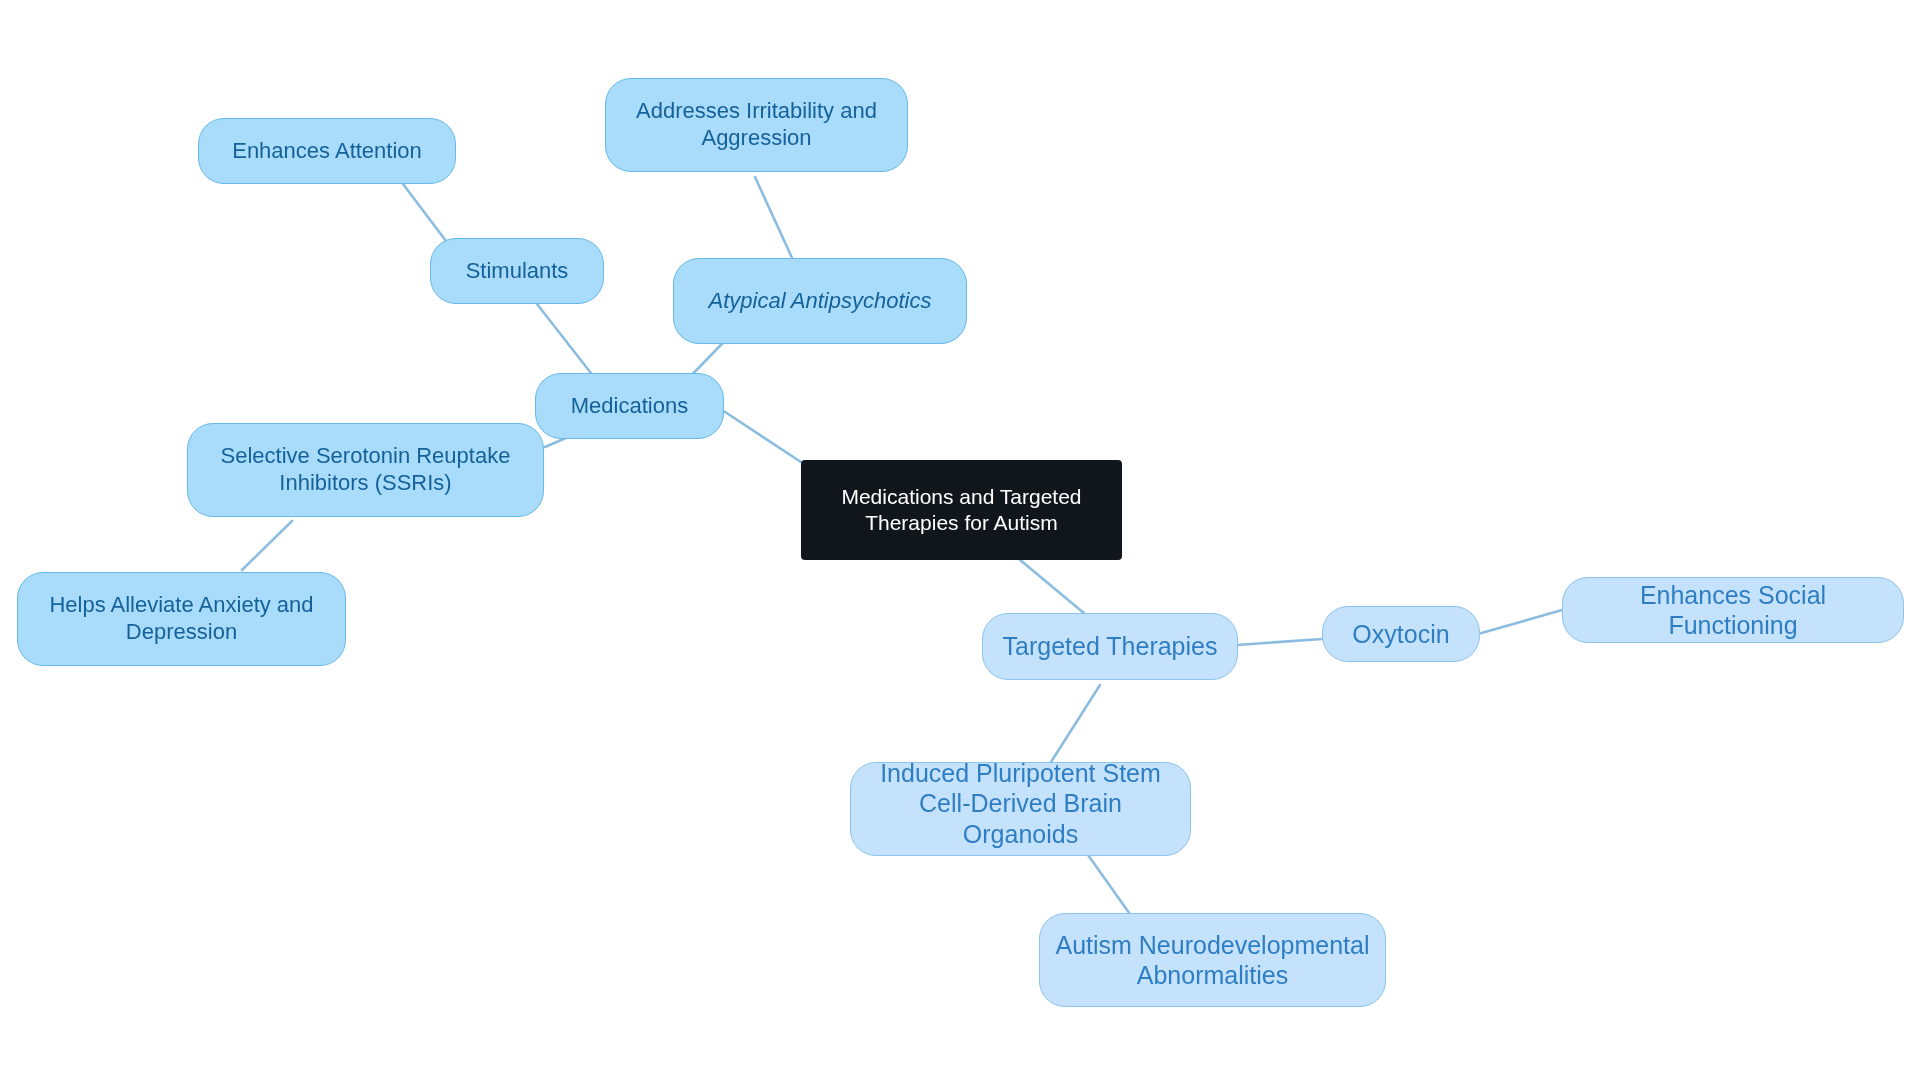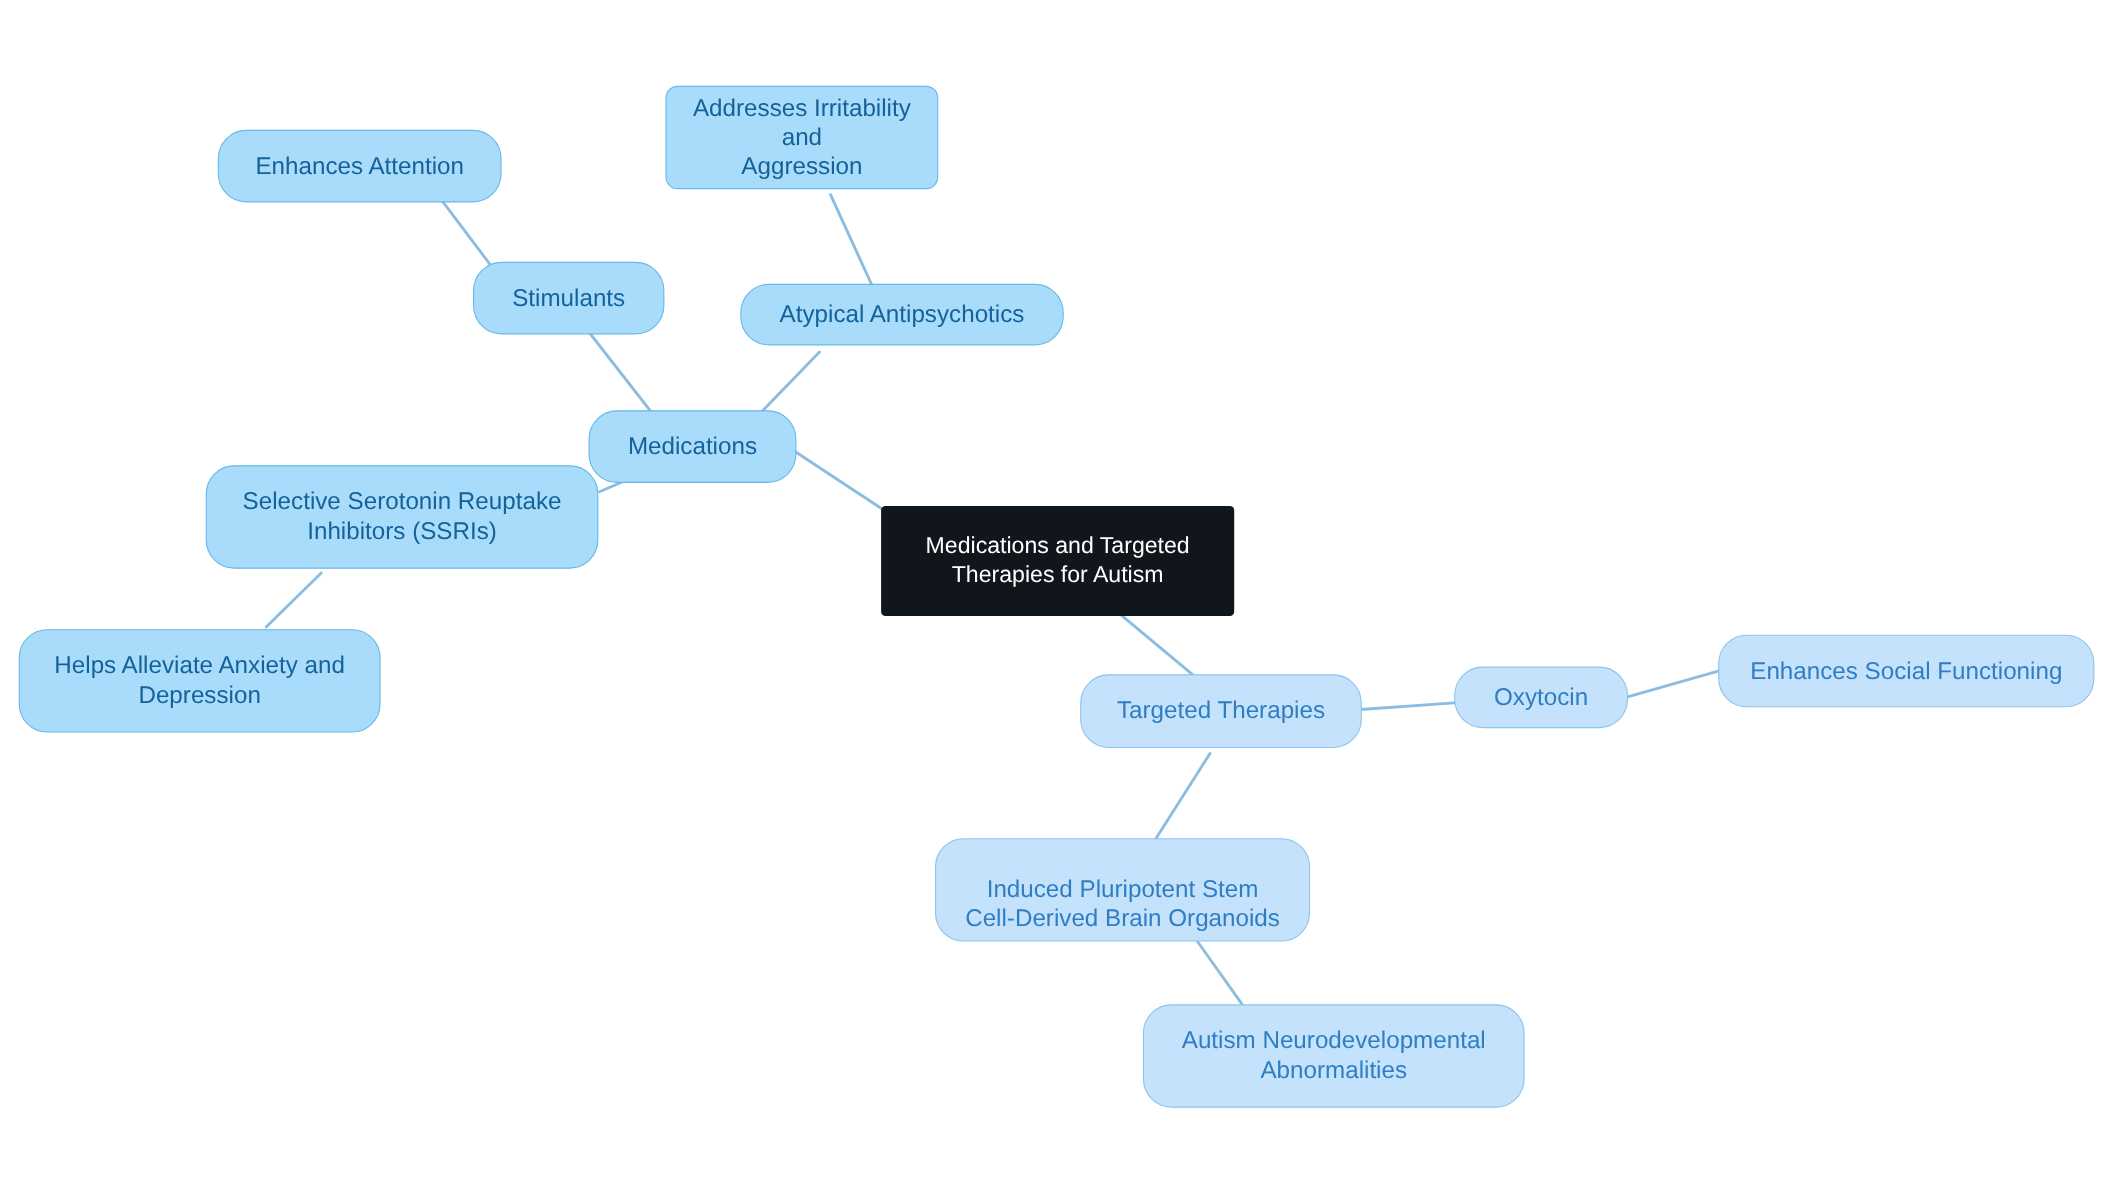--- a/index.html
+++ b/index.html
@@ -50,21 +50,21 @@
   .node-branch {
     background: #a9dcfa;
     border: 1.6px solid #66b9e8;
     color: #15629b;
     font-size: 22px;
   }
   .node-leaf2 {
     background: #c4e2fb;
     border: 1.6px solid #8dc3ea;
     color: #2f7ec4;
-    font-size: 22px;
+    font-size: 25px;
   }
 </style>
 </head>
 <body>
 
 <div id="mindmap-canvas">
 
   <svg class="edge-layer" viewBox="0 0 1920 1083">
     <g fill="none" stroke="#8cbde0" stroke-width="2.6" stroke-linecap="round">
       <line x1="801" y1="462" x2="722" y2="410"></line>
@@ -79,30 +79,30 @@
       <line x1="1478" y1="634" x2="1562" y2="610"></line>
       <line x1="1100" y1="685" x2="1051" y2="762"></line>
       <line x1="1088" y1="855" x2="1132" y2="917"></line>
     </g>
   </svg>
 
   <div class="node node-branch" style="left:198px; top:118px; width:258px; height:66px;">
     <span>Enhances Attention</span>
   </div>
 
-  <div class="node node-branch" style="left:605px; top:78px; width:248px; height:94px;border-radius:11px;">
+  <div class="node node-branch" style="left:605px; top:78px; width:303px; height:94px;">
     <span>Addresses Irritability and
 Aggression</span>
   </div>
 
   <div class="node node-branch" style="left:430px; top:238px; width:174px; height:66px;">
     <span>Stimulants</span>
   </div>
 
-  <div class="node node-branch" style="left:673px; top:258px; width:294px; height:56px;">
+  <div class="node node-branch" style="left:673px; top:258px; width:294px; height:86px;font-style:italic;">
     <span>Atypical Antipsychotics</span>
   </div>
 
   <div class="node node-branch" style="left:535px; top:373px; width:189px; height:66px;">
     <span>Medications</span>
   </div>
 
   <div class="node node-branch" style="left:187px; top:423px; width:357px; height:94px;">
     <span>Selective Serotonin Reuptake
 Inhibitors (SSRIs)</span>

